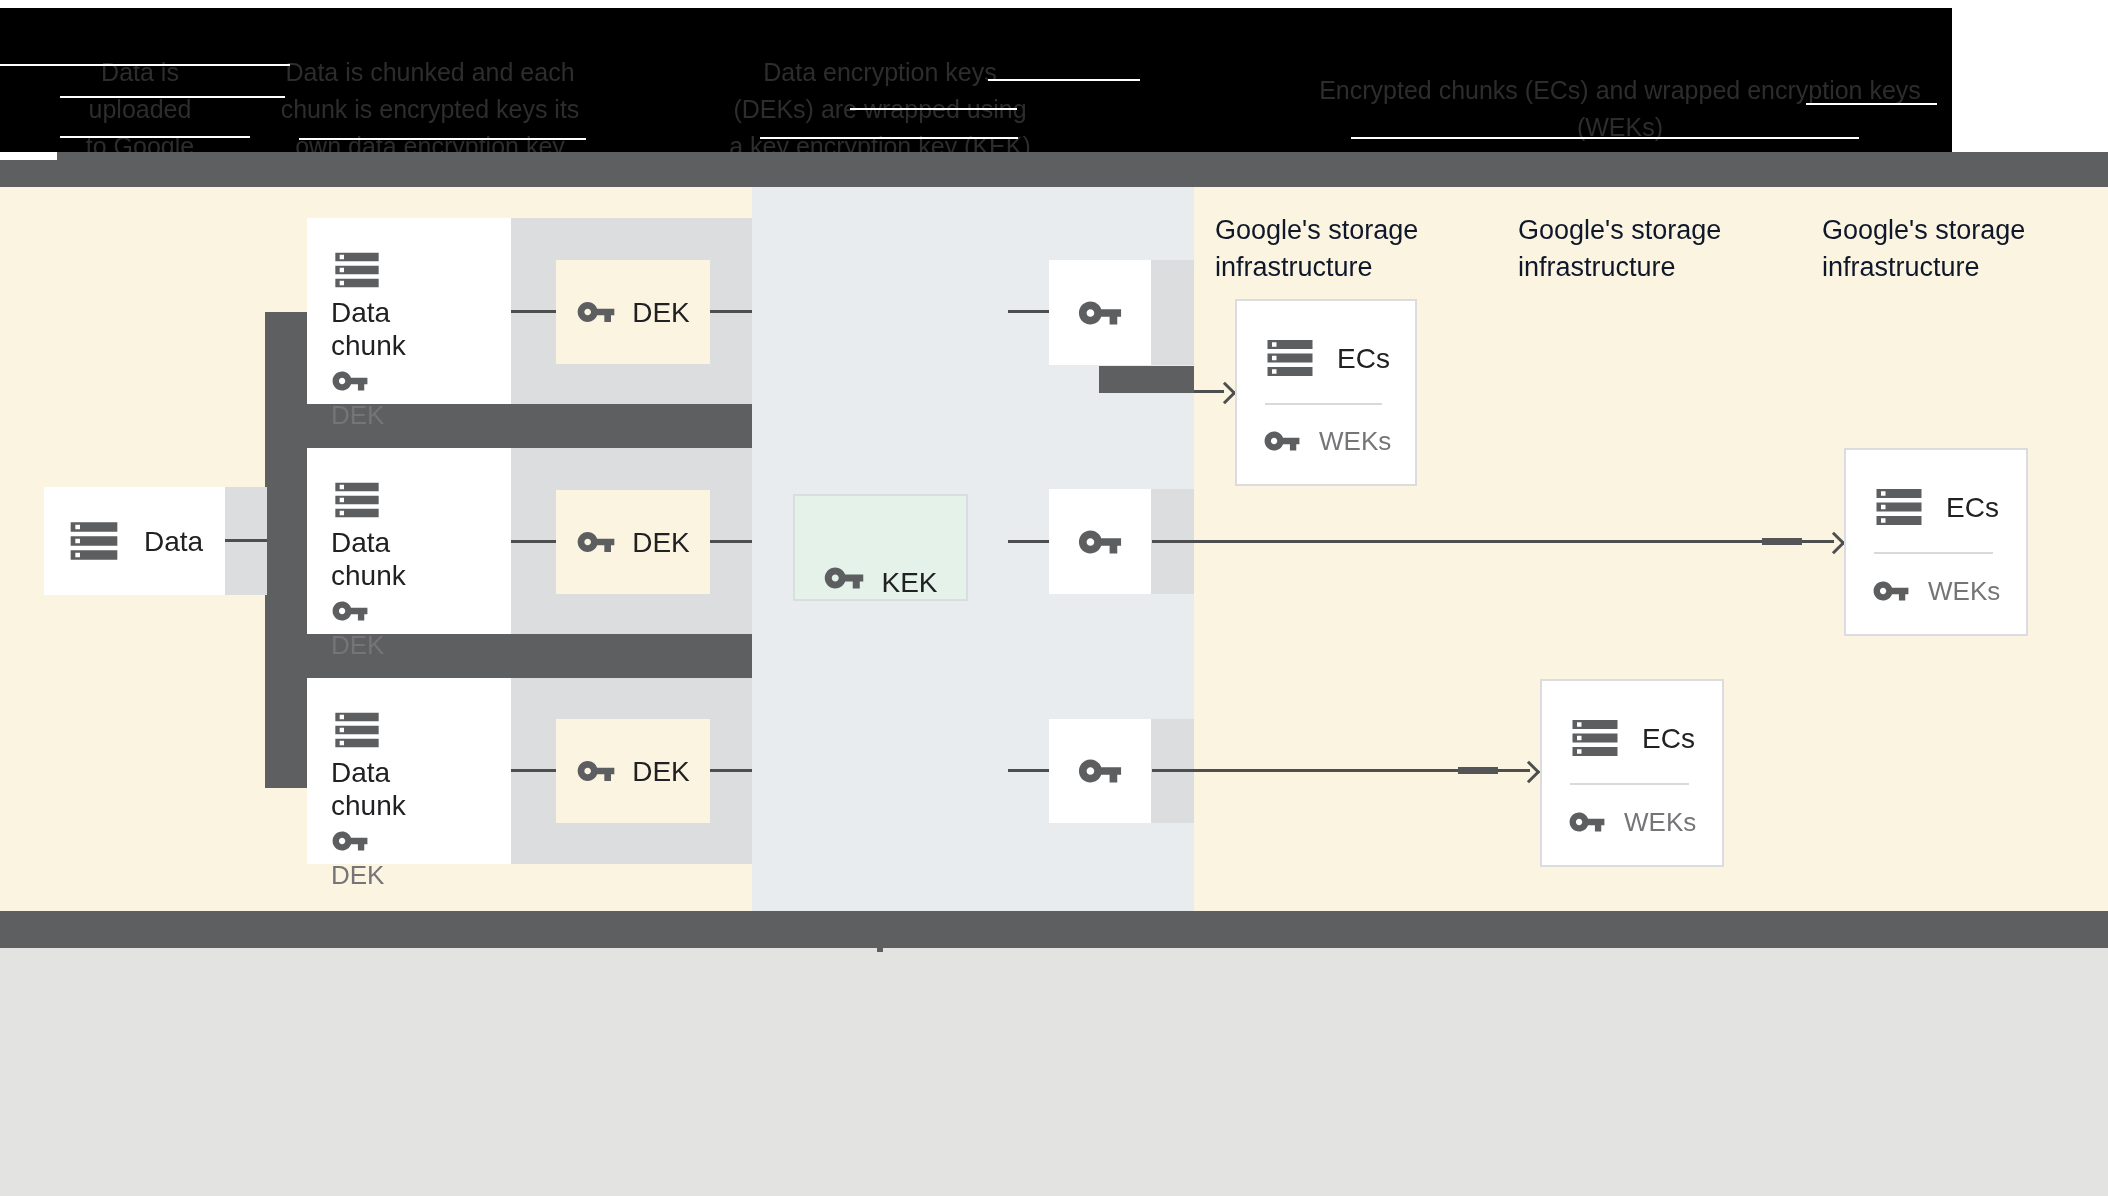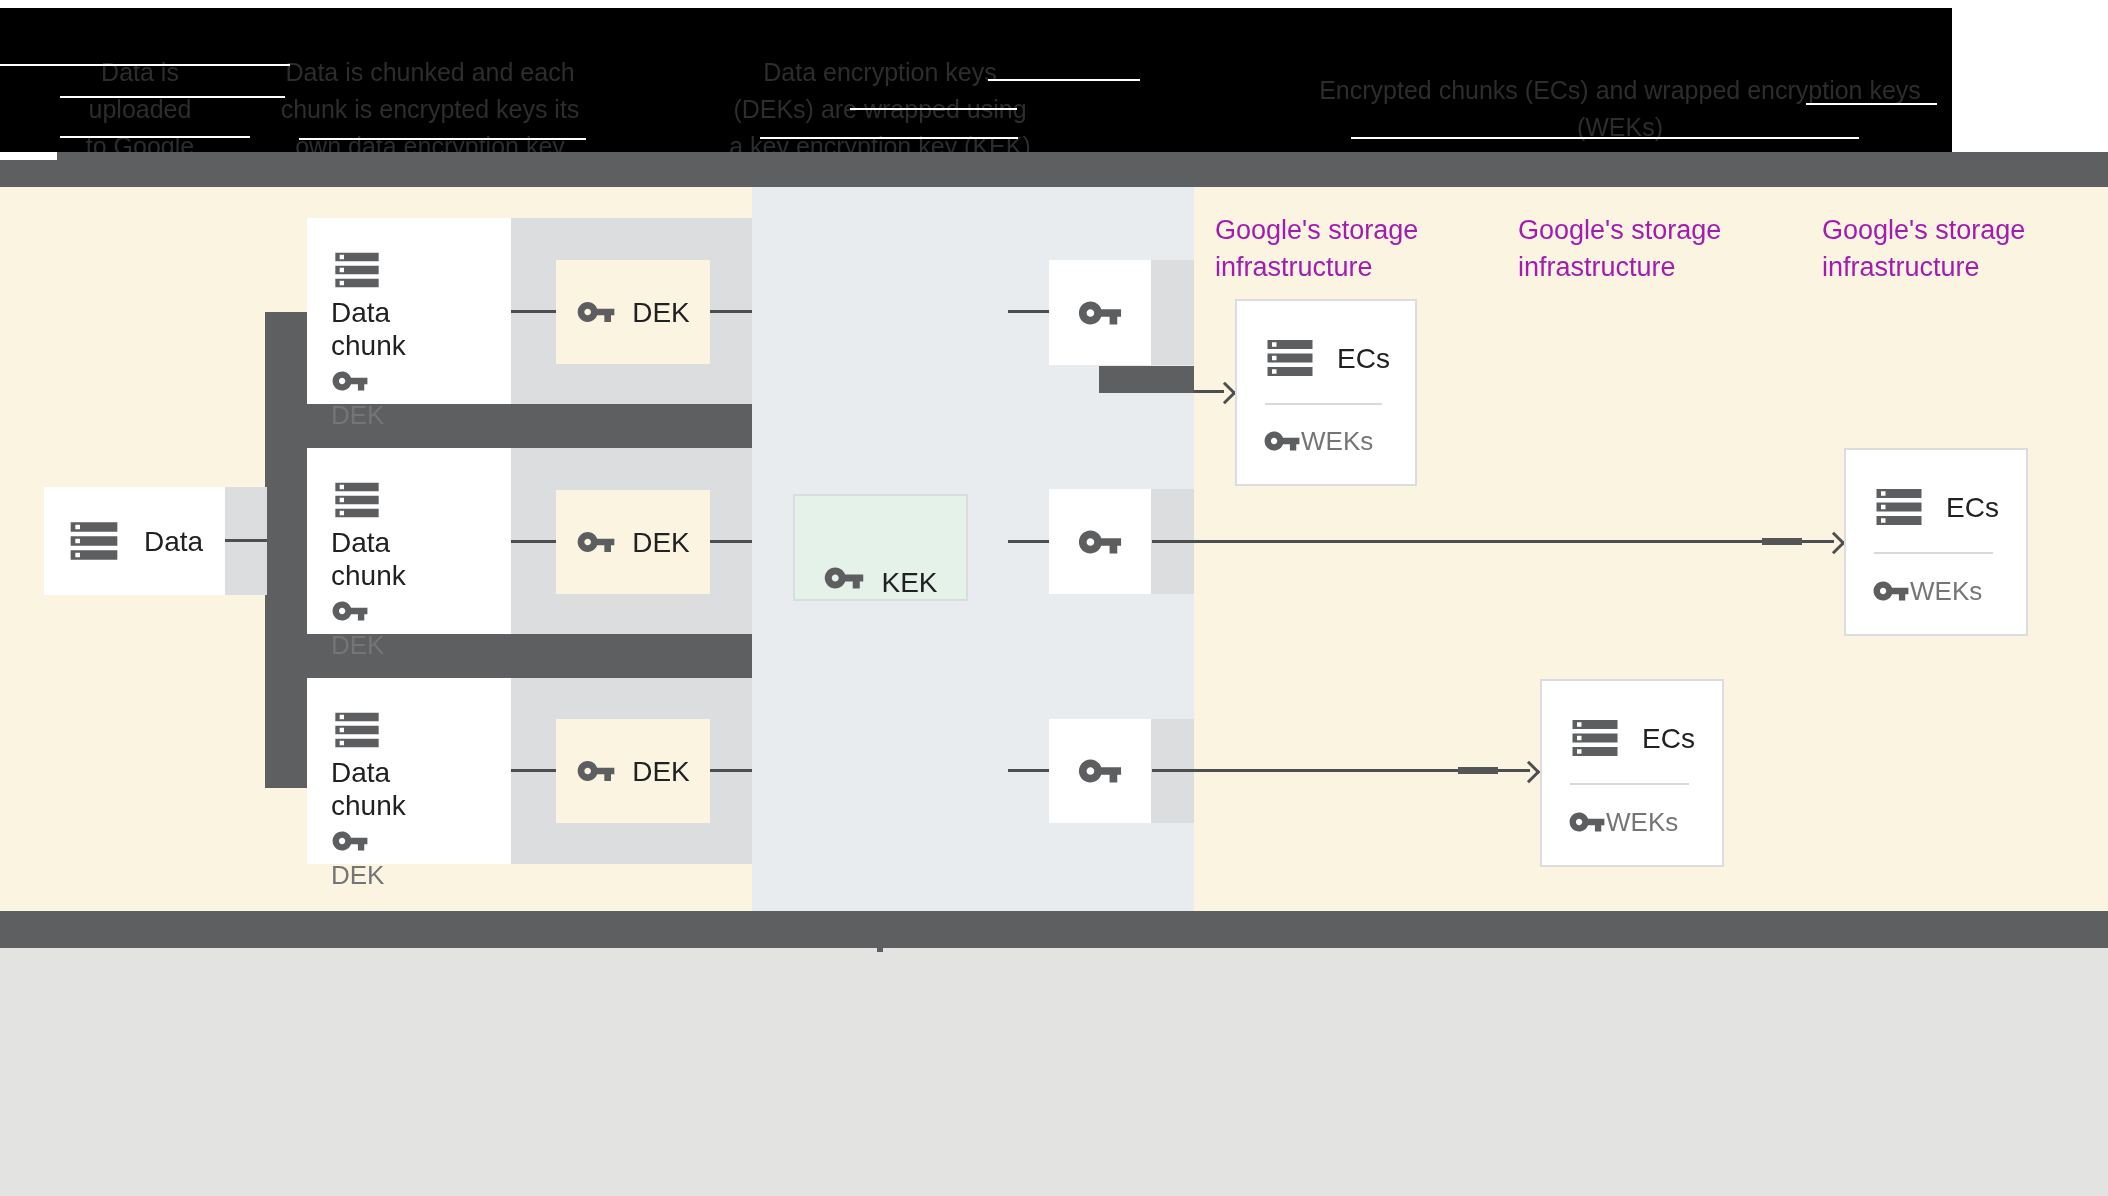--- a/index.html
+++ b/index.html
@@ -19,39 +19,39 @@
   .graybar{background:#5e5f61;}
   .main{left:0;top:187px;width:2108px;height:724px;background:#fbf4e0;}
   .blueband{left:752px;top:0;width:442px;height:724px;background:#e8ecee;}
   .rowgray{left:307px;width:445px;height:186px;background:#dcddde;}
   .darkband{left:265px;width:487px;height:44px;background:#5e5f61;}
   .bracket{left:265px;top:125px;width:42px;height:476px;background:#5e5f61;}
   .entity{background:#ffffff;border:2px solid #dadce0;box-sizing:border-box;
     display:flex;flex-direction:column;justify-content:space-between;padding:30px 31px 24px 26px;}
   .entity .toprow{display:flex;align-items:center;gap:20px;}
   .entity .divider{height:2px;background:#d9d9d9;margin:0 2px;}
-  .entity .botrow{display:flex;align-items:center;}
+  .entity .botrow{display:flex;align-items:center;gap:18px;}
   .lbl-dark{color:#212124;font-size:28px;line-height:33px;}
   .lbl-gray{color:#757578;font-size:26px;}
   .chunkbox{background:#ffffff;display:flex;flex-direction:column;justify-content:space-between;
     padding:26px 24px 22px 24px;box-sizing:border-box;}
   .databox{background:#ffffff;display:flex;align-items:center;justify-content:center;gap:22px;box-sizing:border-box;}
   .dekbox{background:#fbf4e0;display:flex;align-items:center;justify-content:center;gap:16px;box-sizing:border-box;}
   .kekbox{background:#e4f2ea;border:2px solid #dadce0;display:flex;align-items:center;justify-content:center;gap:16px;box-sizing:border-box;}
   .keysq{background:#ffffff;display:flex;align-items:center;justify-content:center;box-sizing:border-box;}
   .graypatch{background:#dcddde;}
 
   
   .line{position:absolute;background:#4d4e50;}
   .dash{position:absolute;background:#545557;height:7px;}
   .chev{position:absolute;width:13px;height:13px;border-top:3px solid #4d4e50;border-right:3px solid #4d4e50;transform:rotate(45deg);}
   .thickbar{position:absolute;background:#5e5f61;}
 
   
-  .storelbl{position:absolute;color:#a21caf;font-size:27px;line-height:37px;}
+  .storelbl{position:absolute;color:#0f172a;font-size:27px;line-height:37px;}
 
   
   .bottomarea{left:0;top:948px;width:2108px;height:248px;background:#e3e3e2;}
   .callout{left:638px;top:951px;width:485px;height:200px;background:#ffffff;
     box-shadow:0 0 0 1px rgba(0,0,0,0.05);text-align:center;color:#212124;
     font-size:28px;line-height:31px;box-sizing:border-box;padding-top:30px;}
   .callout .title{font-weight:bold;margin-bottom:22px;}
   .icon{flex:none;display:block;}
 </style>
 </head>

